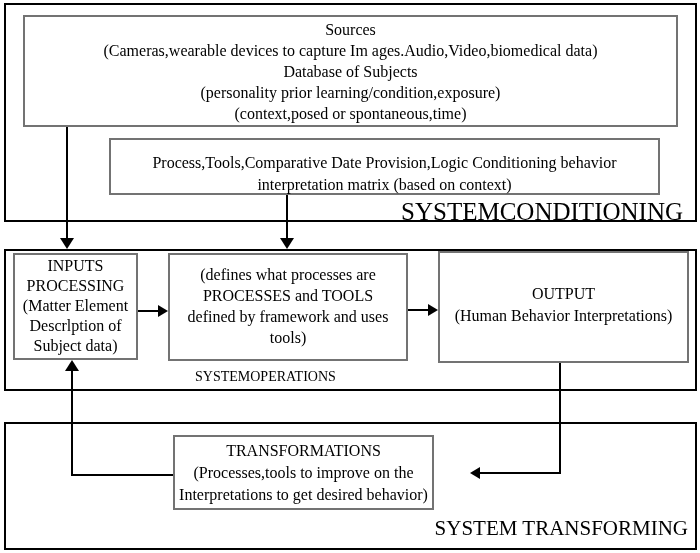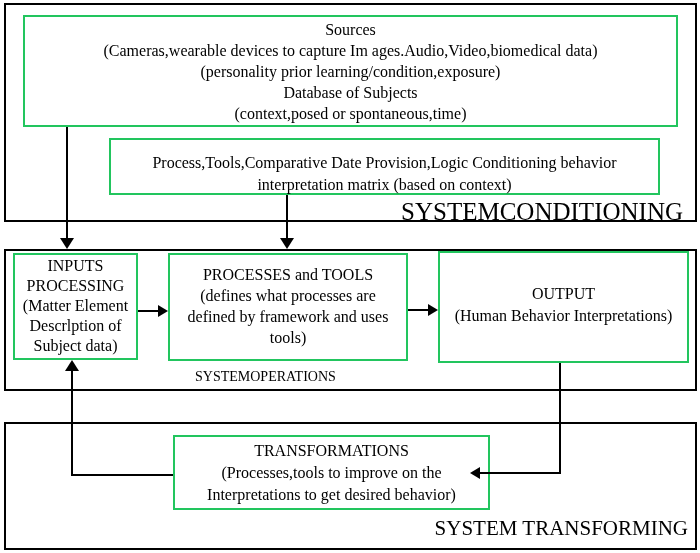--- a/index.html
+++ b/index.html
@@ -3,21 +3,21 @@
 <meta charset="utf-8">
 <style>
   html,body{margin:0;padding:0;}
   body{
     width:700px;height:553px;background:#ffffff;
     font-family:"Liberation Serif","DejaVu Serif",serif;
     color:#000;
   }
   .diagram{position:relative;width:700px;height:553px;background:#fff;overflow:hidden;}
   .section{position:absolute;border:2px solid #000;box-sizing:border-box;background:#fff;}
-  .box{position:absolute;border:2px solid #22c55e;box-sizing:border-box;background:#fff;
+  .box{position:absolute;border:2px solid #737373;box-sizing:border-box;background:#fff;
        text-align:center;font-size:16px;line-height:21px;}
   .box div{white-space:nowrap;}
   .section-label{position:absolute;font-size:19px;letter-spacing:0px;white-space:nowrap;}
   .vline,.hline{position:absolute;background:#000;}
   .arr{position:absolute;width:0;height:0;}
 
   
   .sec1{left:4px;top:3px;width:693px;height:219px;}
   .sources{left:23px;top:15px;width:655px;height:112px;padding-top:2px;line-height:21px;}
   .procmatrix{left:109px;top:138px;width:551px;height:57px;padding-top:12px;line-height:22px;}
@@ -25,21 +25,21 @@
 
   
   .sec2{left:4px;top:249px;width:693px;height:142px;}
   .inputs{left:13px;top:253px;width:125px;height:107px;padding-top:1px;line-height:20px;}
   .processes{left:168px;top:253px;width:240px;height:108px;padding-top:9px;line-height:21px;}
   .output{left:438px;top:251px;width:251px;height:112px;padding-top:30px;line-height:22px;}
   .lbl2{left:195px;top:369px;font-size:14px;}
 
   
   .sec3{left:4px;top:422px;width:693px;height:128px;}
-  .transformations{left:173px;top:435px;width:317px;height:75px;padding-top:3px;line-height:22px;}
+  .transformations{left:173px;top:435px;width:261px;height:75px;padding-top:3px;line-height:22px;}
   .lbl3{right:12px;top:516px;font-size:21px;}
 
   
   .conn-a-line{left:66px;top:127px;width:2px;height:111px;}
   .conn-a-head{left:60px;top:238px;border-left:7px solid transparent;border-right:7px solid transparent;border-top:11px solid #000;}
   
   .conn-b-line{left:286px;top:195px;width:2px;height:43px;}
   .conn-b-head{left:280px;top:238px;border-left:7px solid transparent;border-right:7px solid transparent;border-top:11px solid #000;}
   
   .conn-c-line{left:138px;top:310px;width:20px;height:2px;}
@@ -58,41 +58,41 @@
 </style>
 </head>
 <body>
 
 <div class="diagram">
 
   <div class="section sec1"></div>
   <div class="box sources">
     <div>Sources</div>
     <div>(Cameras,wearable devices to capture Im ages.Audio,Video,biomedical data)</div>
+    <div>Database of Subjects</div>
     <div>(personality prior learning/condition,exposure)</div>
-    <div>Database of Subjects</div>
     <div>(context,posed or spontaneous,time)</div>
   </div>
   <div class="box procmatrix">
     <div>Process,Tools,Comparative Date Provision,Logic Conditioning behavior</div>
     <div>interpretation matrix (based on context)</div>
   </div>
   <div class="section-label lbl1">SYSTEMCONDITIONING</div>
 
   <div class="section sec2"></div>
   <div class="box inputs">
     <div>INPUTS</div>
     <div>PROCESSING</div>
     <div>(Matter Element</div>
     <div>Descrlption of</div>
     <div>Subject data)</div>
   </div>
   <div class="box processes">
+    <div>(defines what processes are</div>
     <div>PROCESSES and TOOLS</div>
-    <div>(defines what processes are</div>
     <div>defined by framework and uses</div>
     <div>tools)</div>
   </div>
   <div class="box output">
     <div>OUTPUT</div>
     <div>(Human Behavior Interpretations)</div>
   </div>
   <div class="section-label lbl2">SYSTEMOPERATIONS</div>
 
   <div class="section sec3"></div>

